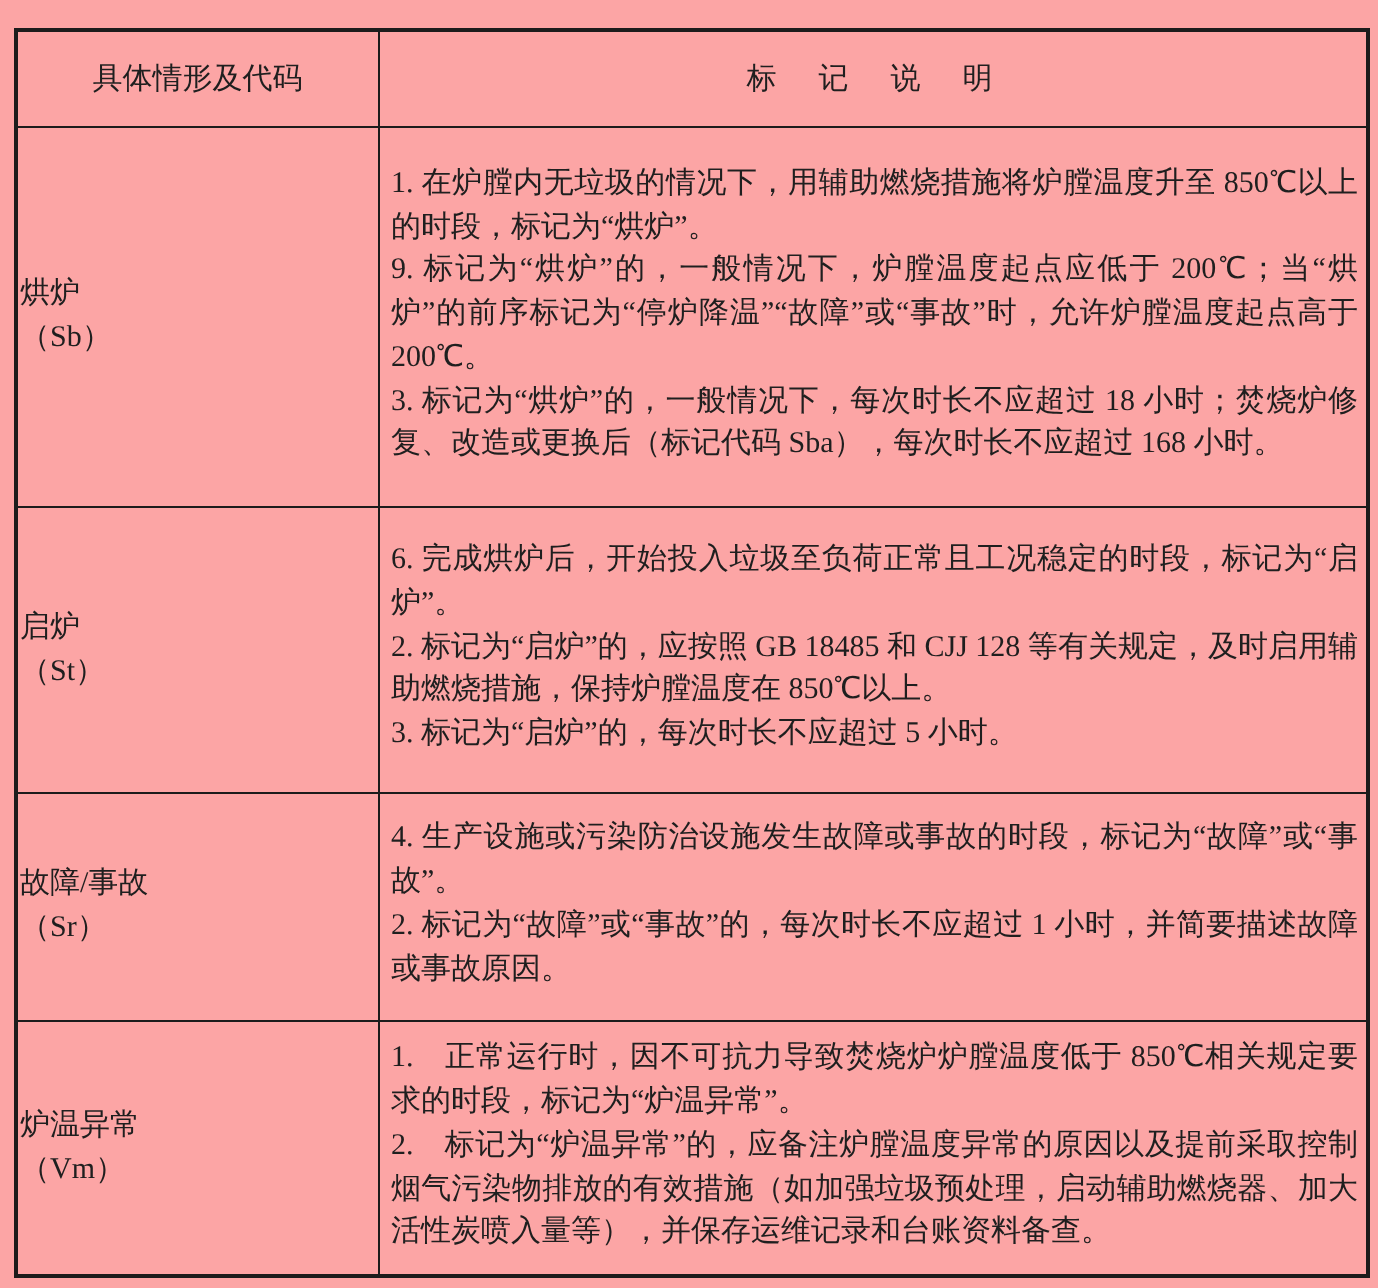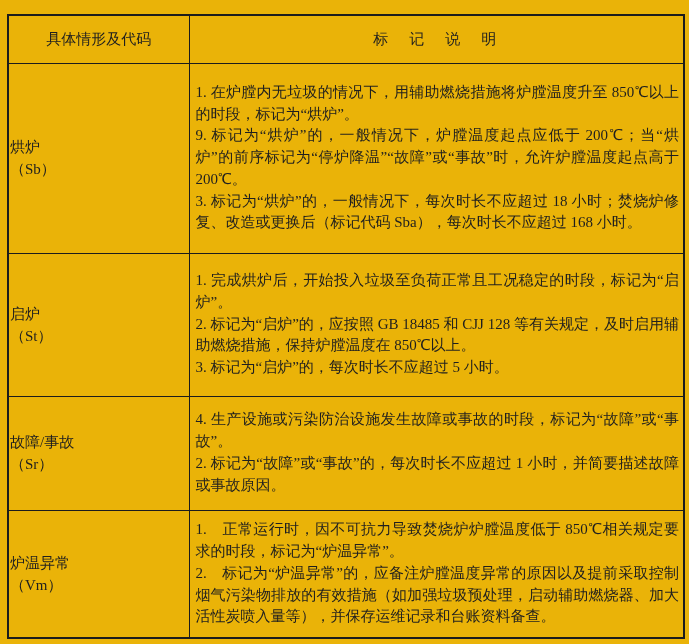--- a/index.html
+++ b/index.html
@@ -4,21 +4,21 @@
 <style>
   html, body {
     margin: 0;
     padding: 0;
     background: #ffffff;
   }
   .page {
     position: relative;
     width: 689px;
     height: 644px;
-    background: #eab308;
+    background: #fca5a5;
     overflow: hidden;
     font-family: "Liberation Serif", "DejaVu Serif", serif;
     color: #1f1f1f;
   }
   table.doc-table {
     position: absolute;
     left: 7px;
     top: 14px;
     width: 676px;
     border-collapse: collapse;
@@ -93,21 +93,21 @@
         <p>3. 标记为“烘炉”的，一般情况下，每次时长不应超过 18 小时；焚烧炉修复、改造或更换后（标记代码 Sba），每次时长不应超过 168 小时。</p>
       </td>
     </tr>
 
     <tr class="r1">
       <td class="label-cell">
         <span class="name">启炉</span>
         <span class="code">（St）</span>
       </td>
       <td class="desc-cell">
-        <p>1. 完成烘炉后，开始投入垃圾至负荷正常且工况稳定的时段，标记为“启炉”。</p>
+        <p>6. 完成烘炉后，开始投入垃圾至负荷正常且工况稳定的时段，标记为“启炉”。</p>
         <p>2. 标记为“启炉”的，应按照 GB 18485 和 CJJ 128 等有关规定，及时启用辅助燃烧措施，保持炉膛温度在 850℃以上。</p>
         <p>3. 标记为“启炉”的，每次时长不应超过 5 小时。</p>
       </td>
     </tr>
 
     <tr class="r2">
       <td class="label-cell">
         <span class="name">故障/事故</span>
         <span class="code">（Sr）</span>
       </td>

